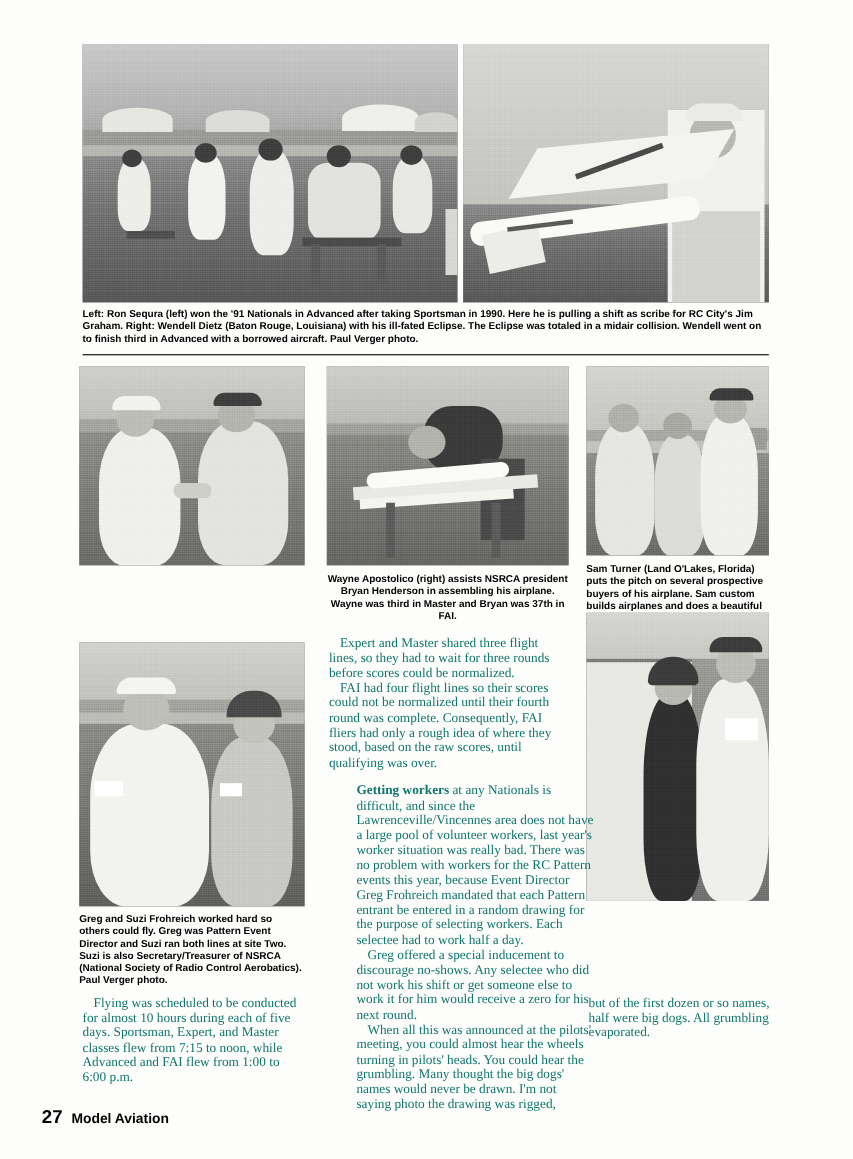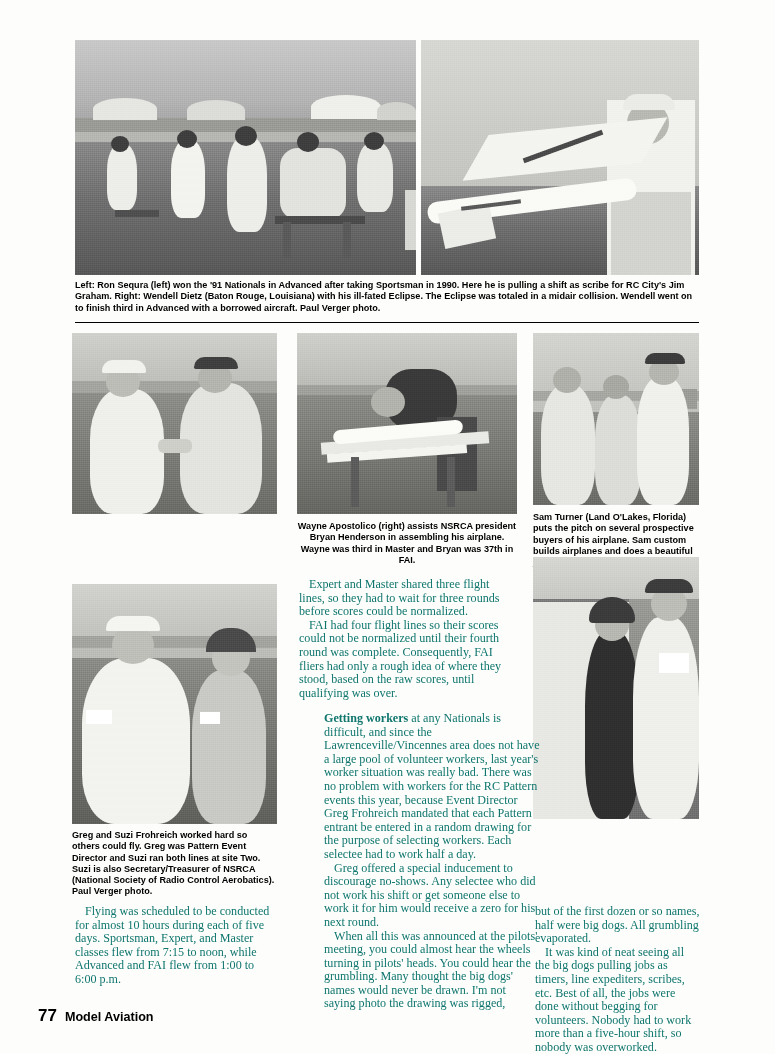--- a/index.html
+++ b/index.html
@@ -260,20 +260,19 @@
     <p>Greg offered a special inducement to discourage no-shows. Any selectee who did not work his shift or get someone else to work it for him would receive a zero for his next round.</p>
     <p>When all this was announced at the pilots' meeting, you could almost hear the wheels turning in pilots' heads. You could hear the grumbling. Many thought the big dogs' names would never be drawn. I'm not saying photo the drawing was rigged,</p>
   </div>
 
   <div class="body-col" style="left:75px; top:905px; width:202px;">
     <p>Flying was scheduled to be conducted for almost 10 hours during each of five days. Sportsman, Expert, and Master classes flew from 7:15 to noon, while Advanced and FAI flew from 1:00 to 6:00 p.m.</p>
   </div>
 
   <div class="body-col" style="left:535px; top:905px; width:166px;">
     <p class="noindent">but of the first dozen or so names, half were big dogs. All grumbling evaporated.</p>
-    <p>It was kind of neat seeing all the big dogs pulling jobs as timers, line expediters, scribes, etc. Best of all, the jobs were done without begging for volunteers. Nobody had to work more than a five-hour shift, so nobody was overworked.</p>
   </div>
 
   <div class="footer">
-    <span class="pg">77</span><span class="mag">Model Aviation</span>
+    <span class="pg">27</span><span class="mag">Model Aviation</span>
   </div>
 
 </div>
 
 </body></html>

